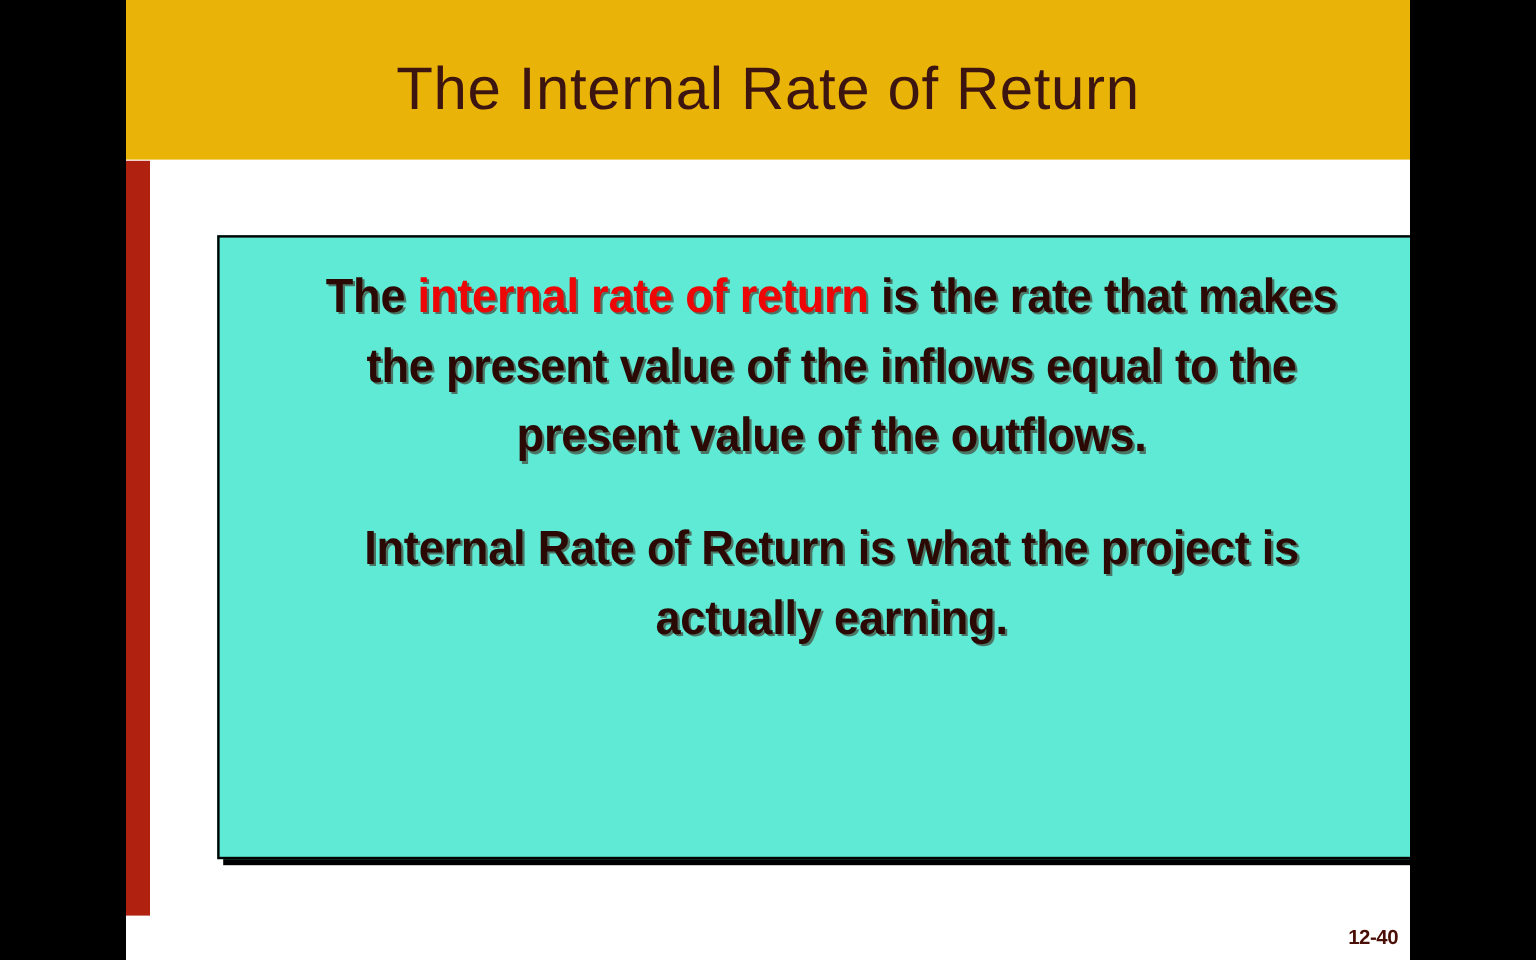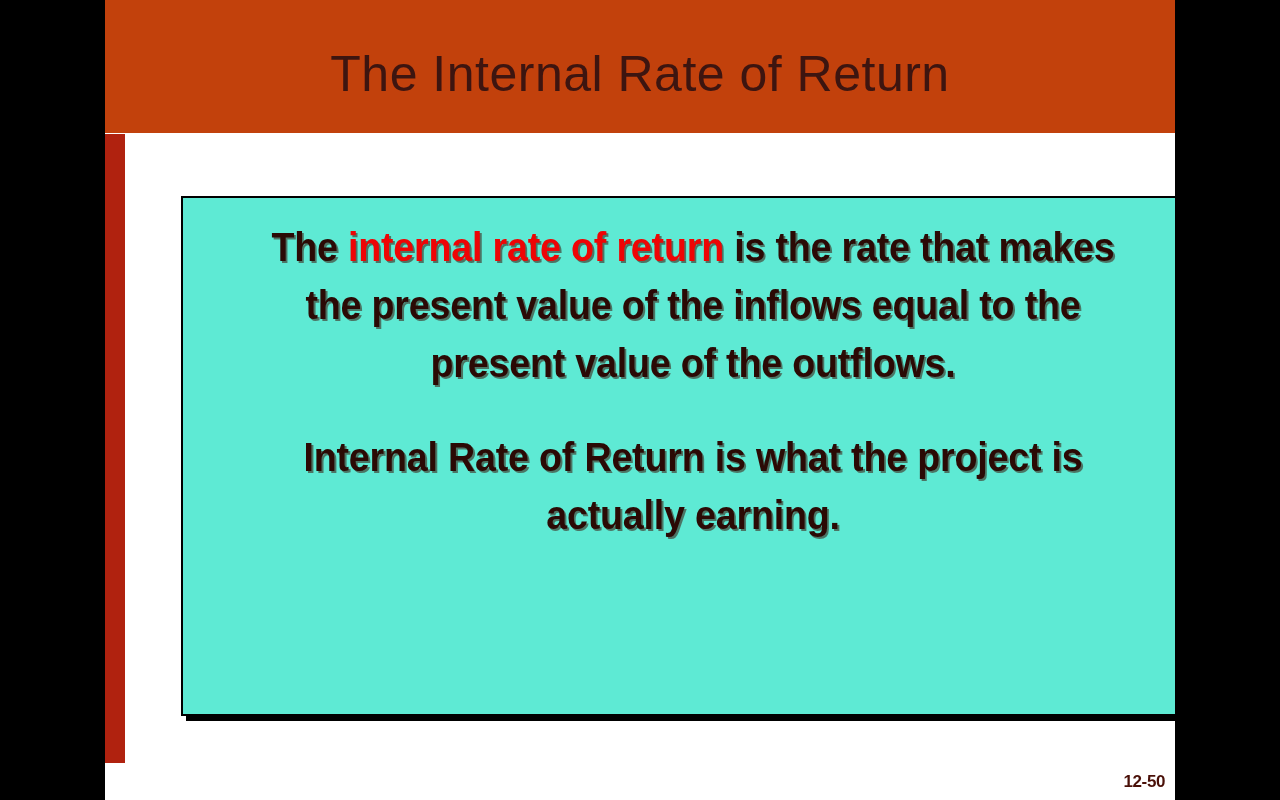--- a/index.html
+++ b/index.html
@@ -33,21 +33,21 @@
     overflow: hidden;
   }
 
   
   #title-band {
     position: absolute;
     left: 0;
     top: 0;
     width: 1070px;
     height: 133px;
-    background: #c2410c;
+    background: #eab308;
   }
   #title-text {
     position: absolute;
     left: 0;
     top: 0;
     width: 1070px;
     height: 133px;
     display: flex;
     align-items: center;
     justify-content: center;
@@ -139,17 +139,17 @@
     <div id="content-box">
       <div id="content-inner">
 
         <p class="body-line body-para-1"><span>The </span><span class="hl-red">internal rate of return</span><span> is the rate that makes the present value of the inflows equal to the present value of the outflows.</span></p>
 
         <p class="body-line body-para-2">Internal Rate of Return is what the project is actually earning.</p>
 
       </div>
     </div>
 
-    <div id="slide-number">12-50</div>
+    <div id="slide-number">12-40</div>
 
   </div>
 
 </div>
 
 </body></html>

